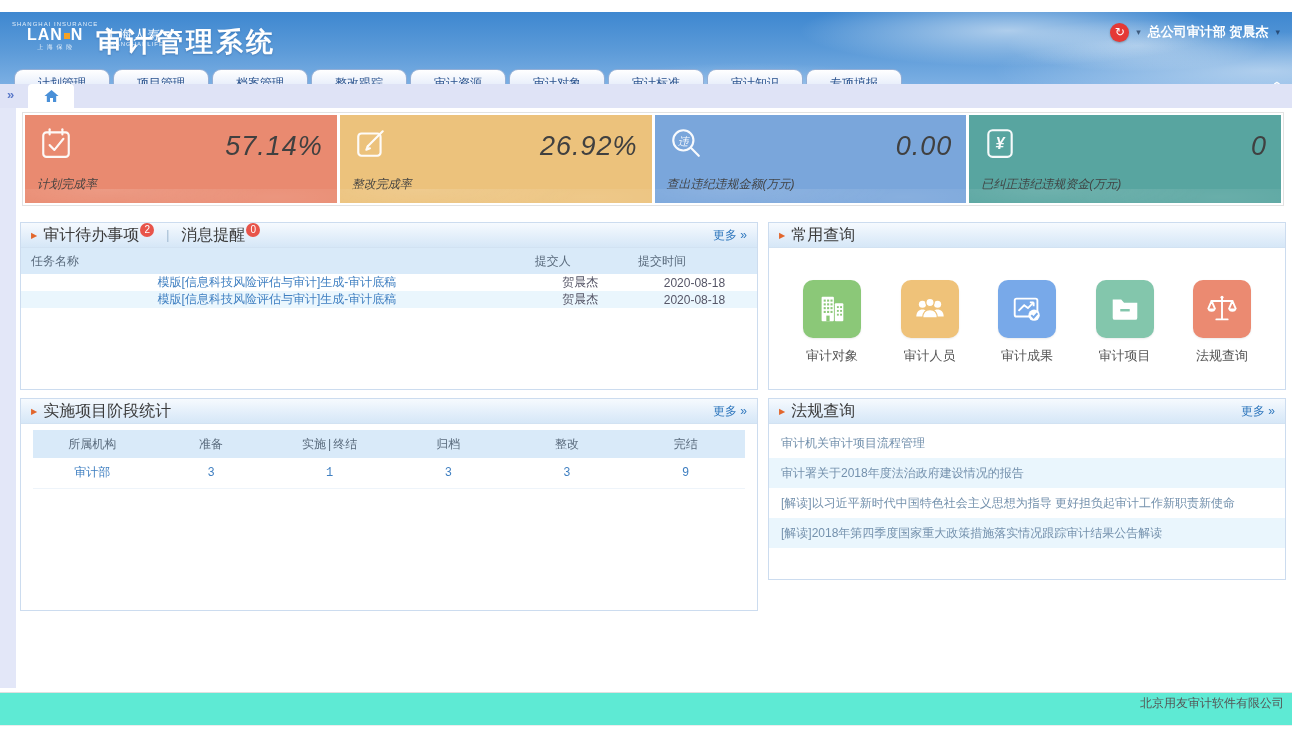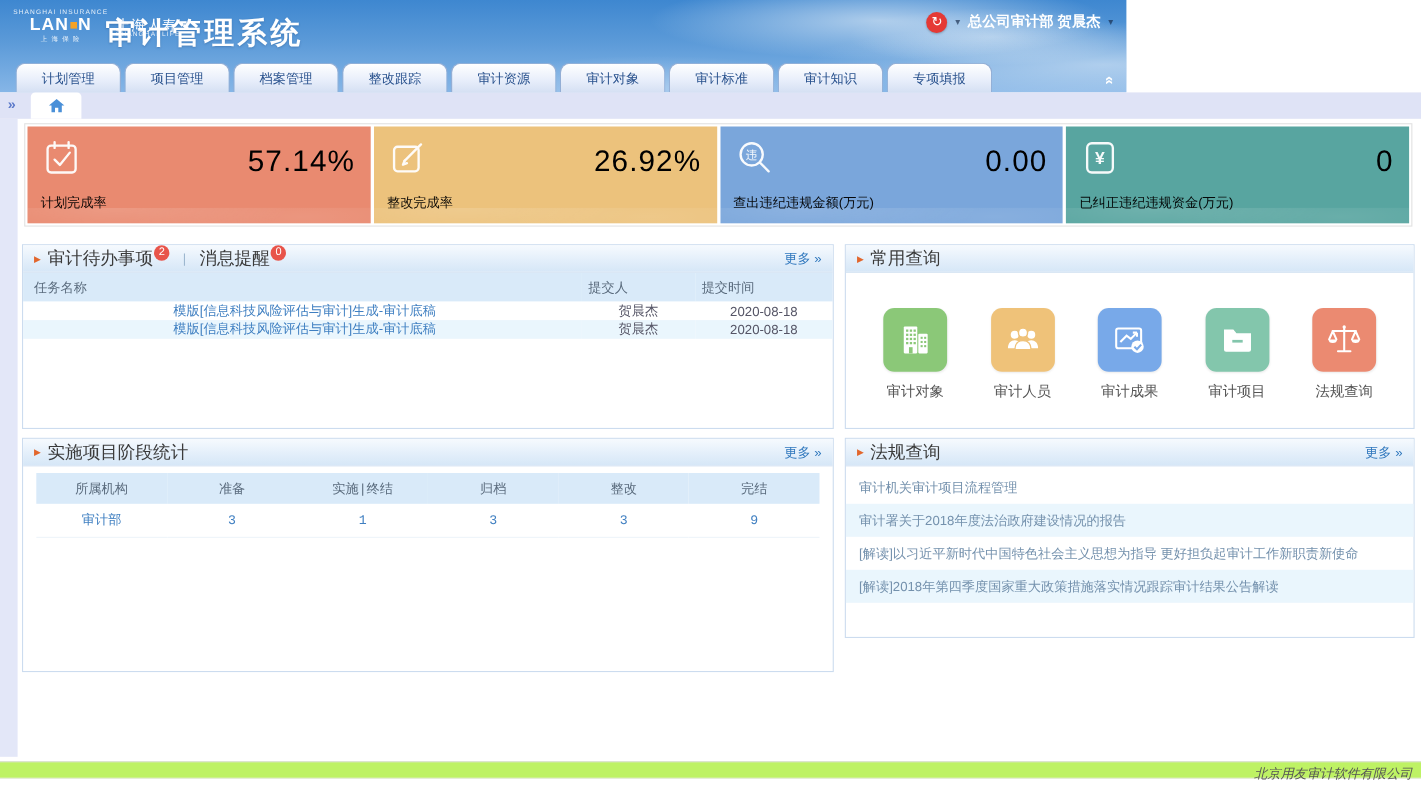--- a/index.html
+++ b/index.html
@@ -1,20 +1,20 @@
 <!DOCTYPE html>
 <html><head>
 <meta charset="utf-8">
 <style>
   * { margin:0; padding:0; box-sizing:border-box; }
   html,body { width:1292px; height:730px; }
   body { font-family:"Liberation Sans","DejaVu Sans",sans-serif; background:#fff; position:relative; overflow:hidden; font-size:12px; color:#333; }
 
   
-  .sky { position:absolute; left:0; top:0; width:1024px; height:84px;
+  .sky { position:absolute; left:0; top:12px; width:1292px; height:84px;
     background:
       radial-gradient(ellipse 320px 55px at 78% 22%, rgba(255,255,255,.55), transparent 65%),
       radial-gradient(ellipse 420px 60px at 98% 70%, rgba(255,255,255,.45), transparent 65%),
       radial-gradient(ellipse 260px 45px at 58% 95%, rgba(255,255,255,.30), transparent 65%),
       radial-gradient(ellipse 200px 40px at 88% 40%, rgba(255,255,255,.40), transparent 65%),
       linear-gradient(180deg,#3e87d0 0%,#5b9ad8 45%,#86b6e7 100%);
   }
   .logo { position:absolute; left:12px; top:9px; display:flex; align-items:flex-start; gap:7px; color:#fff; }
   .logo .brand-col { text-align:center; }
   .logo .tiny { font-size:6px; letter-spacing:1px; opacity:.85; white-space:nowrap; }
@@ -35,21 +35,21 @@
   .collapse-btn { position:absolute; right:10px; bottom:5px; color:#fff; font-size:14px; font-weight:bold; transform:rotate(90deg); cursor:pointer; line-height:12px; }
 
   
   .home-strip { position:absolute; left:0; top:84px; width:1292px; height:24px; background:#dfe3f6; }
   .expand-btn { position:absolute; left:7px; top:3px; color:#5b79c9; font-size:13px; font-weight:bold; cursor:pointer; }
   .home-tab { position:absolute; left:28px; top:0; width:46px; height:24px; background:#fff; border-radius:4px 4px 0 0; display:flex; align-items:center; justify-content:center; cursor:pointer; }
   .left-strip { position:absolute; left:0; top:108px; width:16px; height:580px; background:#e3e7f8; }
 
   
   .stats { position:absolute; left:22px; top:112px; width:1262px; height:94px; background:#fff; border:1px solid #e2e2e2; display:flex; gap:3px; padding:2px; }
-  .card { flex:1; position:relative; background:var(--card); color:#000000; overflow:hidden; cursor:pointer; }
+  .card { flex:1; position:relative; background:var(--card); color:#404040; overflow:hidden; cursor:pointer;font-style:italic; }
   .card::after { content:""; position:absolute; left:-10%; bottom:-26px; width:120%; height:40px;
      background:radial-gradient(ellipse 60% 100% at 30% 0%, rgba(255,255,255,.14), transparent 70%),
                 radial-gradient(ellipse 60% 100% at 75% 20%, rgba(255,255,255,.10), transparent 70%); }
   .card .c-icon { position:absolute; left:14px; top:11px; width:34px; height:34px; opacity:.95; }
   .card .c-value { position:absolute; right:14px; top:16px; font-size:27px; font-weight:normal; letter-spacing:1px; }
   .card .c-label { position:absolute; left:12px; bottom:10px; font-size:12px; opacity:.95; z-index:1; }
 
   
   .panel { position:absolute; background:#fff; border:1px solid #ccdcef; }
   .panel-header { height:25px; background:linear-gradient(180deg,#f6fafe 0%,#e2eefa 60%,#d6e7f7 100%); border-bottom:1px solid #d2e2f2;
@@ -87,21 +87,21 @@
   .stage-wrap { margin:6px 12px 0 12px;font-family:Liberation Mono, monospace; }
   .stage-table th { background:#d9eaf9; color:#5a6b7d; font-weight:normal; height:28px; text-align:center; }
   .stage-table td { height:30px; text-align:center; border-bottom:1px solid #eef4fa; }
 
   
   .learn-list { margin-top:4px; }
   .learn-item { height:30px; line-height:30px; padding:0 12px; font-size:12px; color:#7491ad; white-space:nowrap; overflow:hidden; text-overflow:ellipsis; cursor:pointer; }
   .learn-item.alt { background:#eaf6fd; }
 
   
-  .footer { position:absolute; left:0; top:692px; width:1292px; height:16px; background:#bef264; border-top:1px solid #e0e0e0; border-bottom:1px solid #ececec;font-style:italic; }
+  .footer { position:absolute; left:0; top:692px; width:1292px; height:34px; background:#5eead4; border-top:1px solid #e0e0e0; border-bottom:1px solid #ececec; }
   .footer-text { position:absolute; right:8px; top:2px; font-size:12px; color:#555; }
 
   svg { display:block; }
 </style>
 </head>
 <body>
 
 <div class="sky">
   <div class="logo">
     <div class="brand-col">

